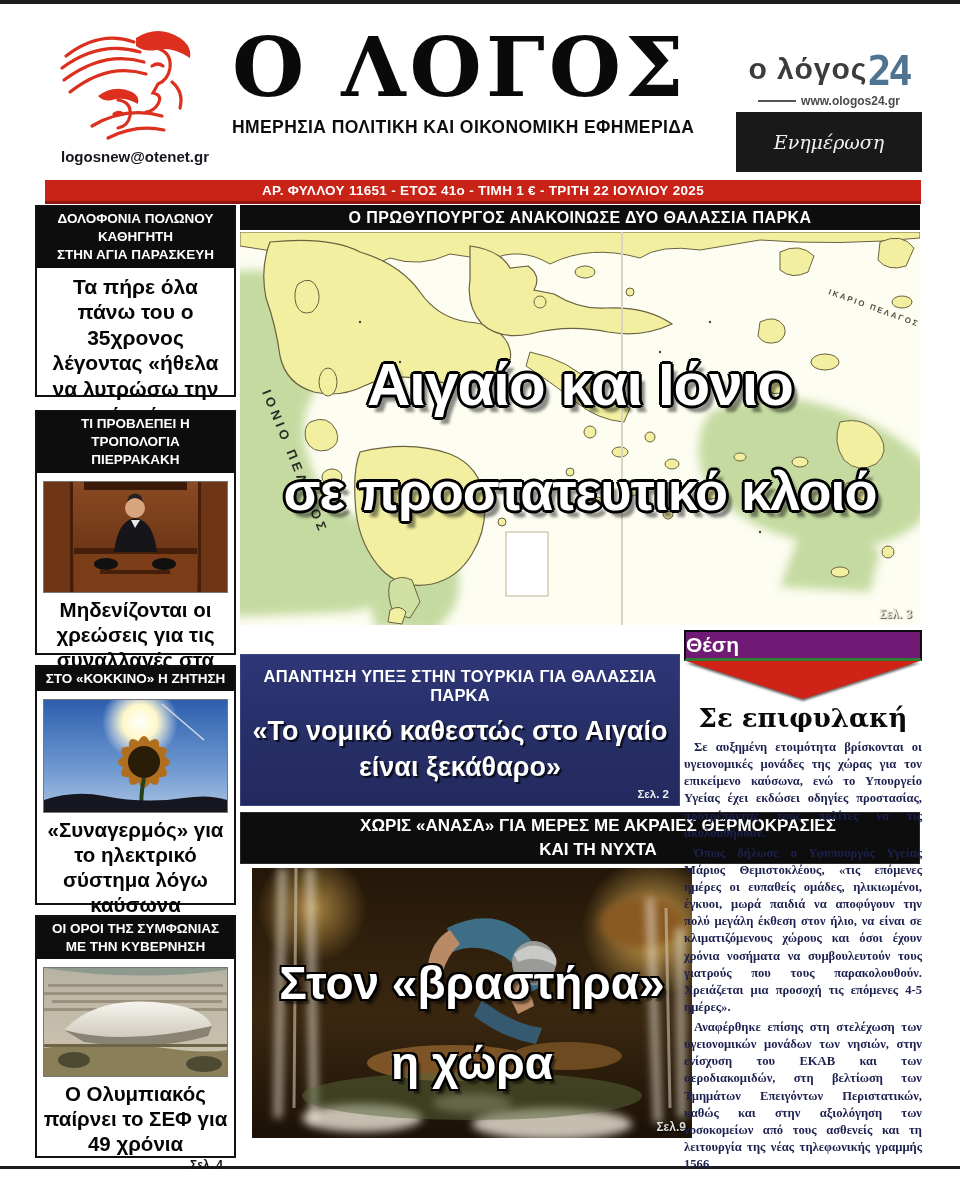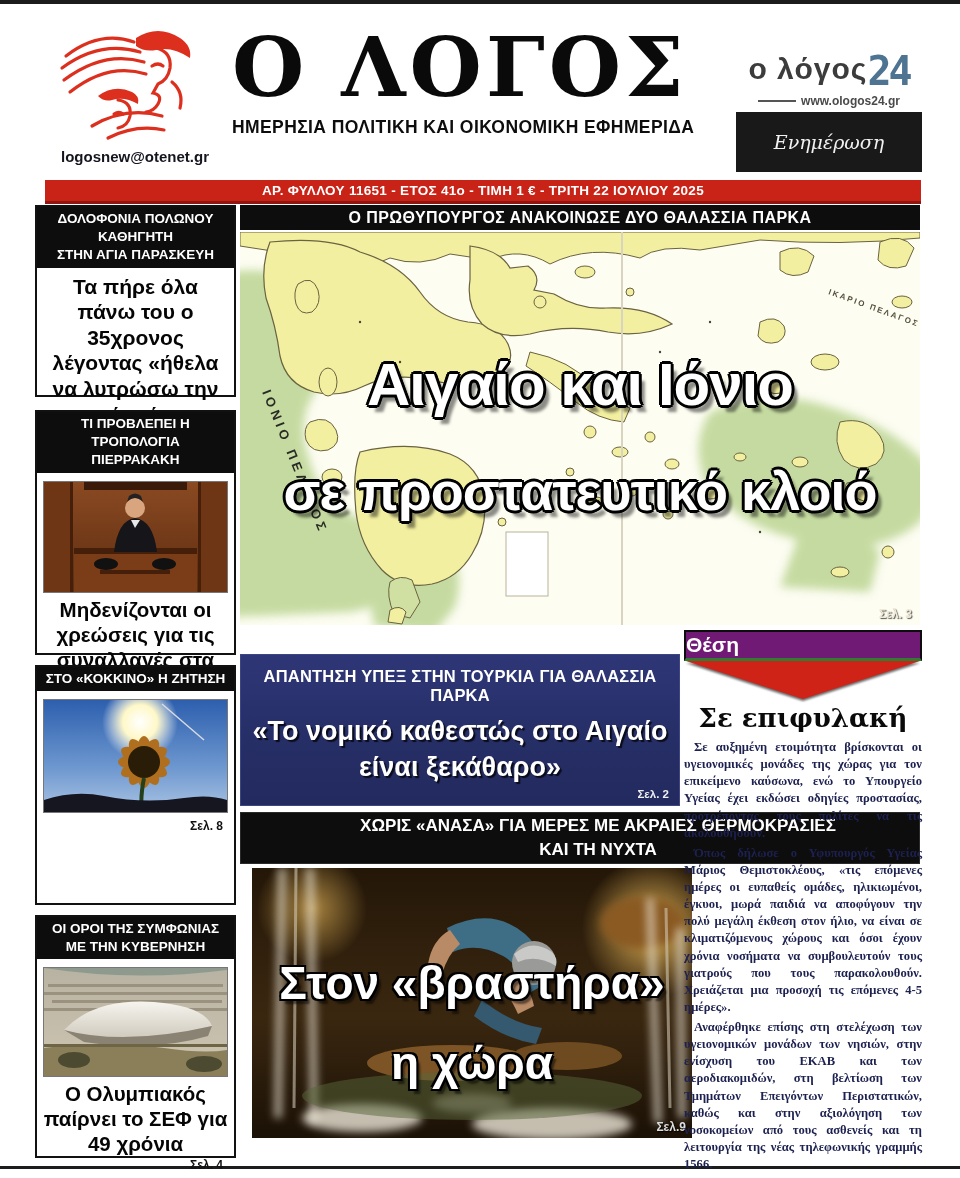--- a/index.html
+++ b/index.html
@@ -207,20 +207,21 @@
               <ellipse rx="9" ry="26" transform="rotate(120)"></ellipse>
               <ellipse rx="9" ry="26" transform="rotate(150)"></ellipse>
             </g>
           </g>
           <circle cx="100" cy="62" r="16" fill="#2a1d08"></circle>
           <path d="M100,78 q-4,20 -2,34" stroke="#23401a" stroke-width="4" fill="none"></path>
           <path d="M0,100 q30,-10 60,-4 q40,8 80,2 q25,-4 43,2 l0,12 l-183,0 z" fill="#15161f"></path>
           <line x1="118" y1="4" x2="160" y2="40" stroke="#d8dce2" stroke-width="1.5"></line>
         </svg>
       </div>
+      <div class="side-headline">«Συναγερμός» για το ηλεκτρικό σύστημα λόγω καύσωνα</div>
       <div class="side-pageref">Σελ. 8</div>
     </div>
   </div>
 
   <div class="side-box" style="top:915px;height:243px;">
     <div class="side-kicker">
       <div>ΟΙ ΟΡΟΙ ΤΗΣ ΣΥΜΦΩΝΙΑΣ</div>
       <div>ΜΕ ΤΗΝ ΚΥΒΕΡΝΗΣΗ</div>
     </div>
     <div class="side-body">

